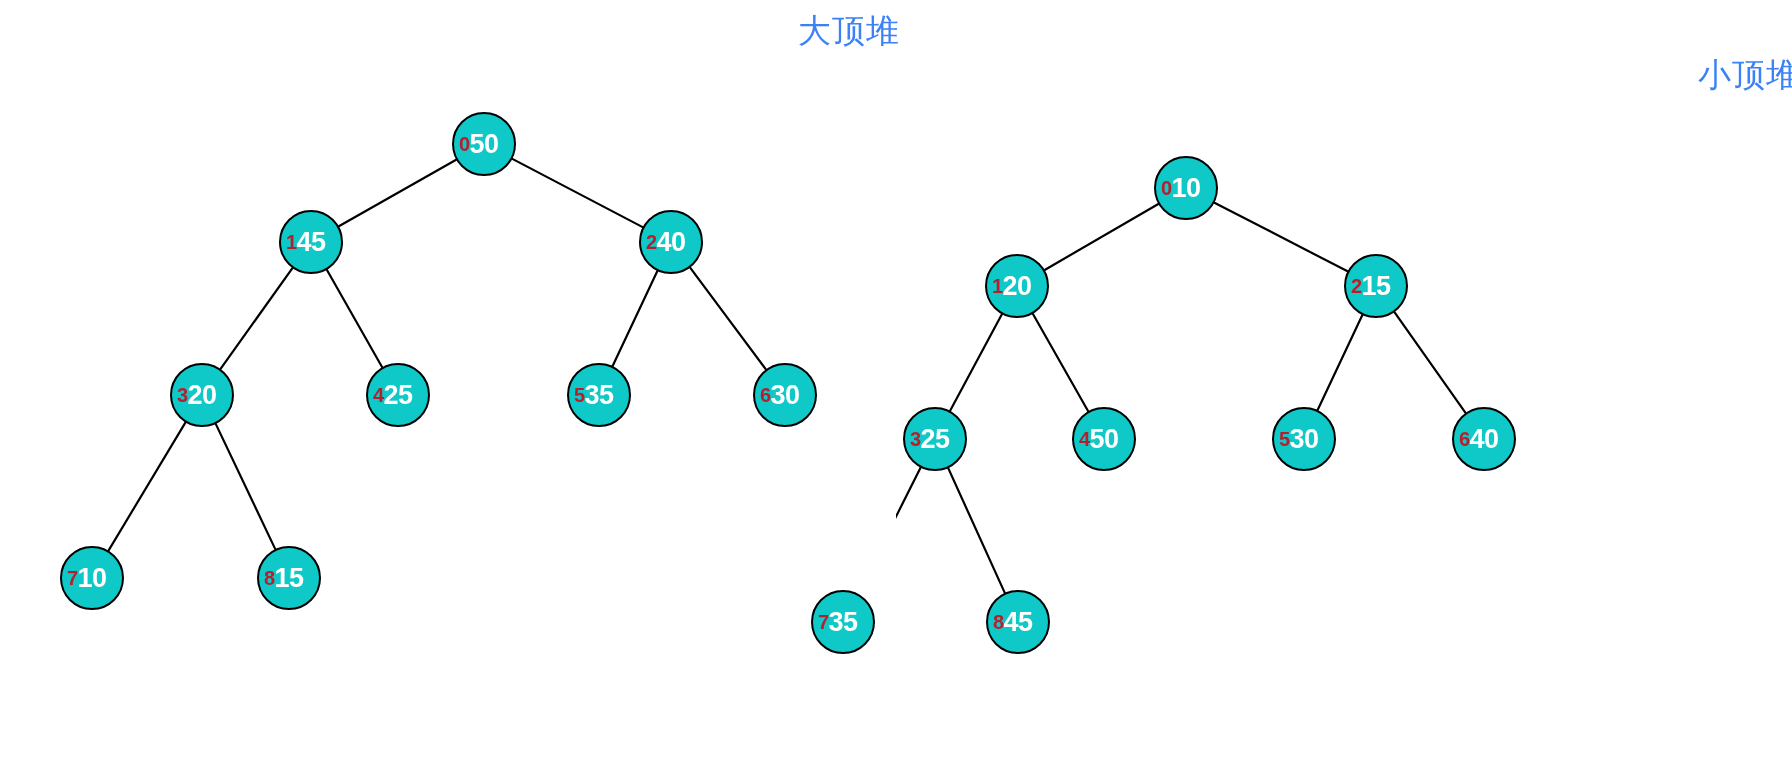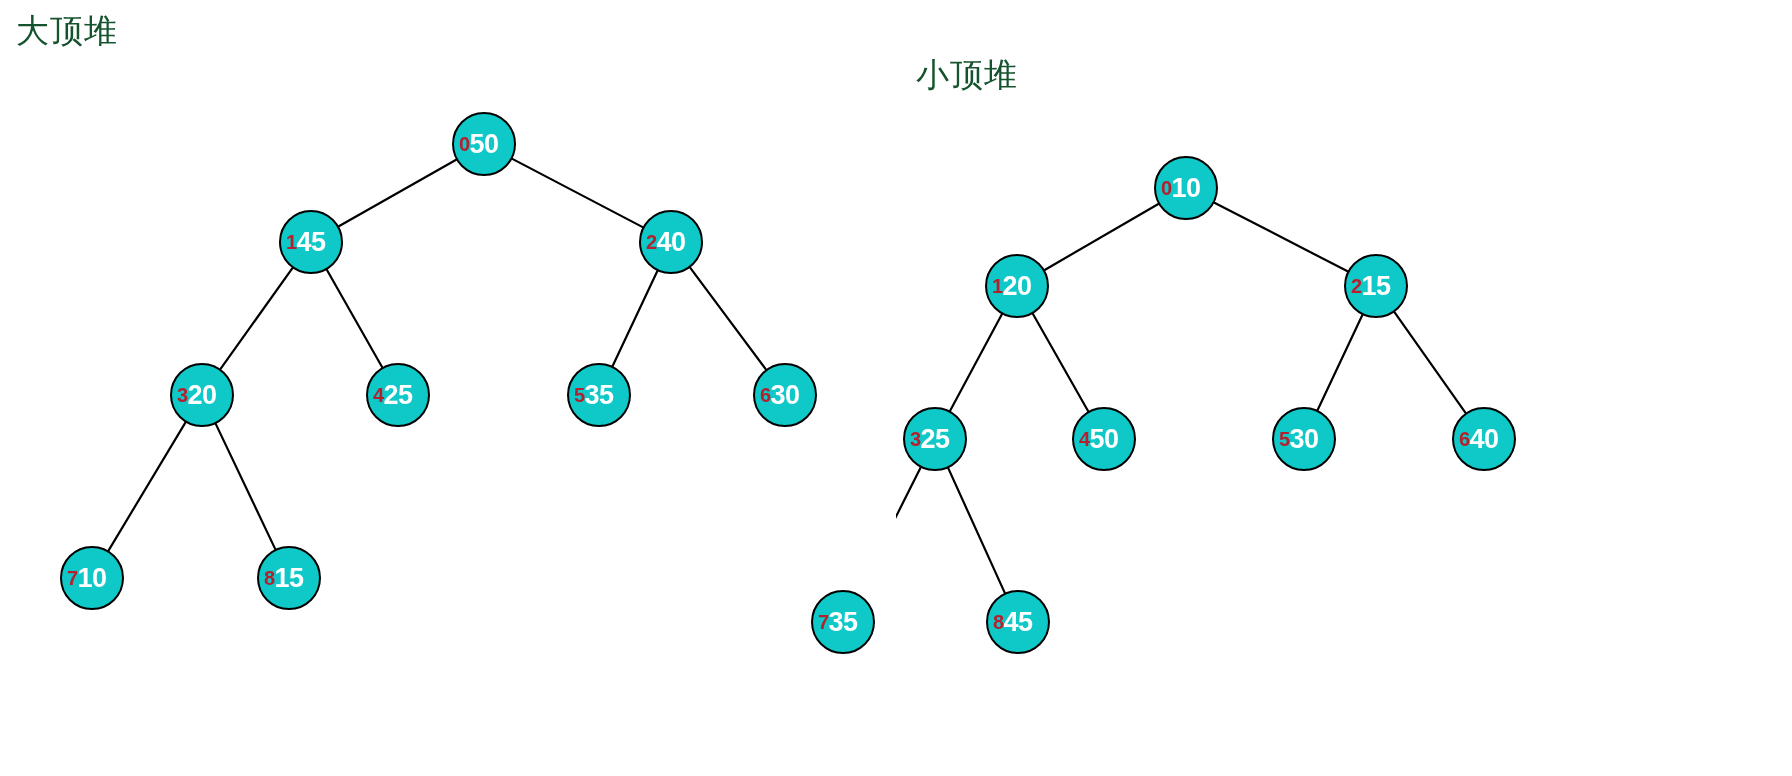--- a/index.html
+++ b/index.html
@@ -25,26 +25,26 @@
     top: 0;
     width: 896px;
     height: 776px;
   }
   #panel-max { left: 0; }
   #panel-min { left: 896px; margin-top: 44px; }
 
   .tree-title {
     position: absolute;
     top: 8px;
-    left: 12px;
+    left: 0;
     width: 896px;
-    text-align: left;
+    text-align: right;
     font-size: 33px;
     font-weight: 400;
-    color: #14532d;
+    color: #3b82f6;
     letter-spacing: 1px;
     line-height: 46px;
     white-space: nowrap;
   }
   #panel-max .tree-title { padding-left: 4px; }
   #panel-min .tree-title { padding-left: 8px; }
 
   .edges {
     position: absolute;
     left: 0; top: 0;

